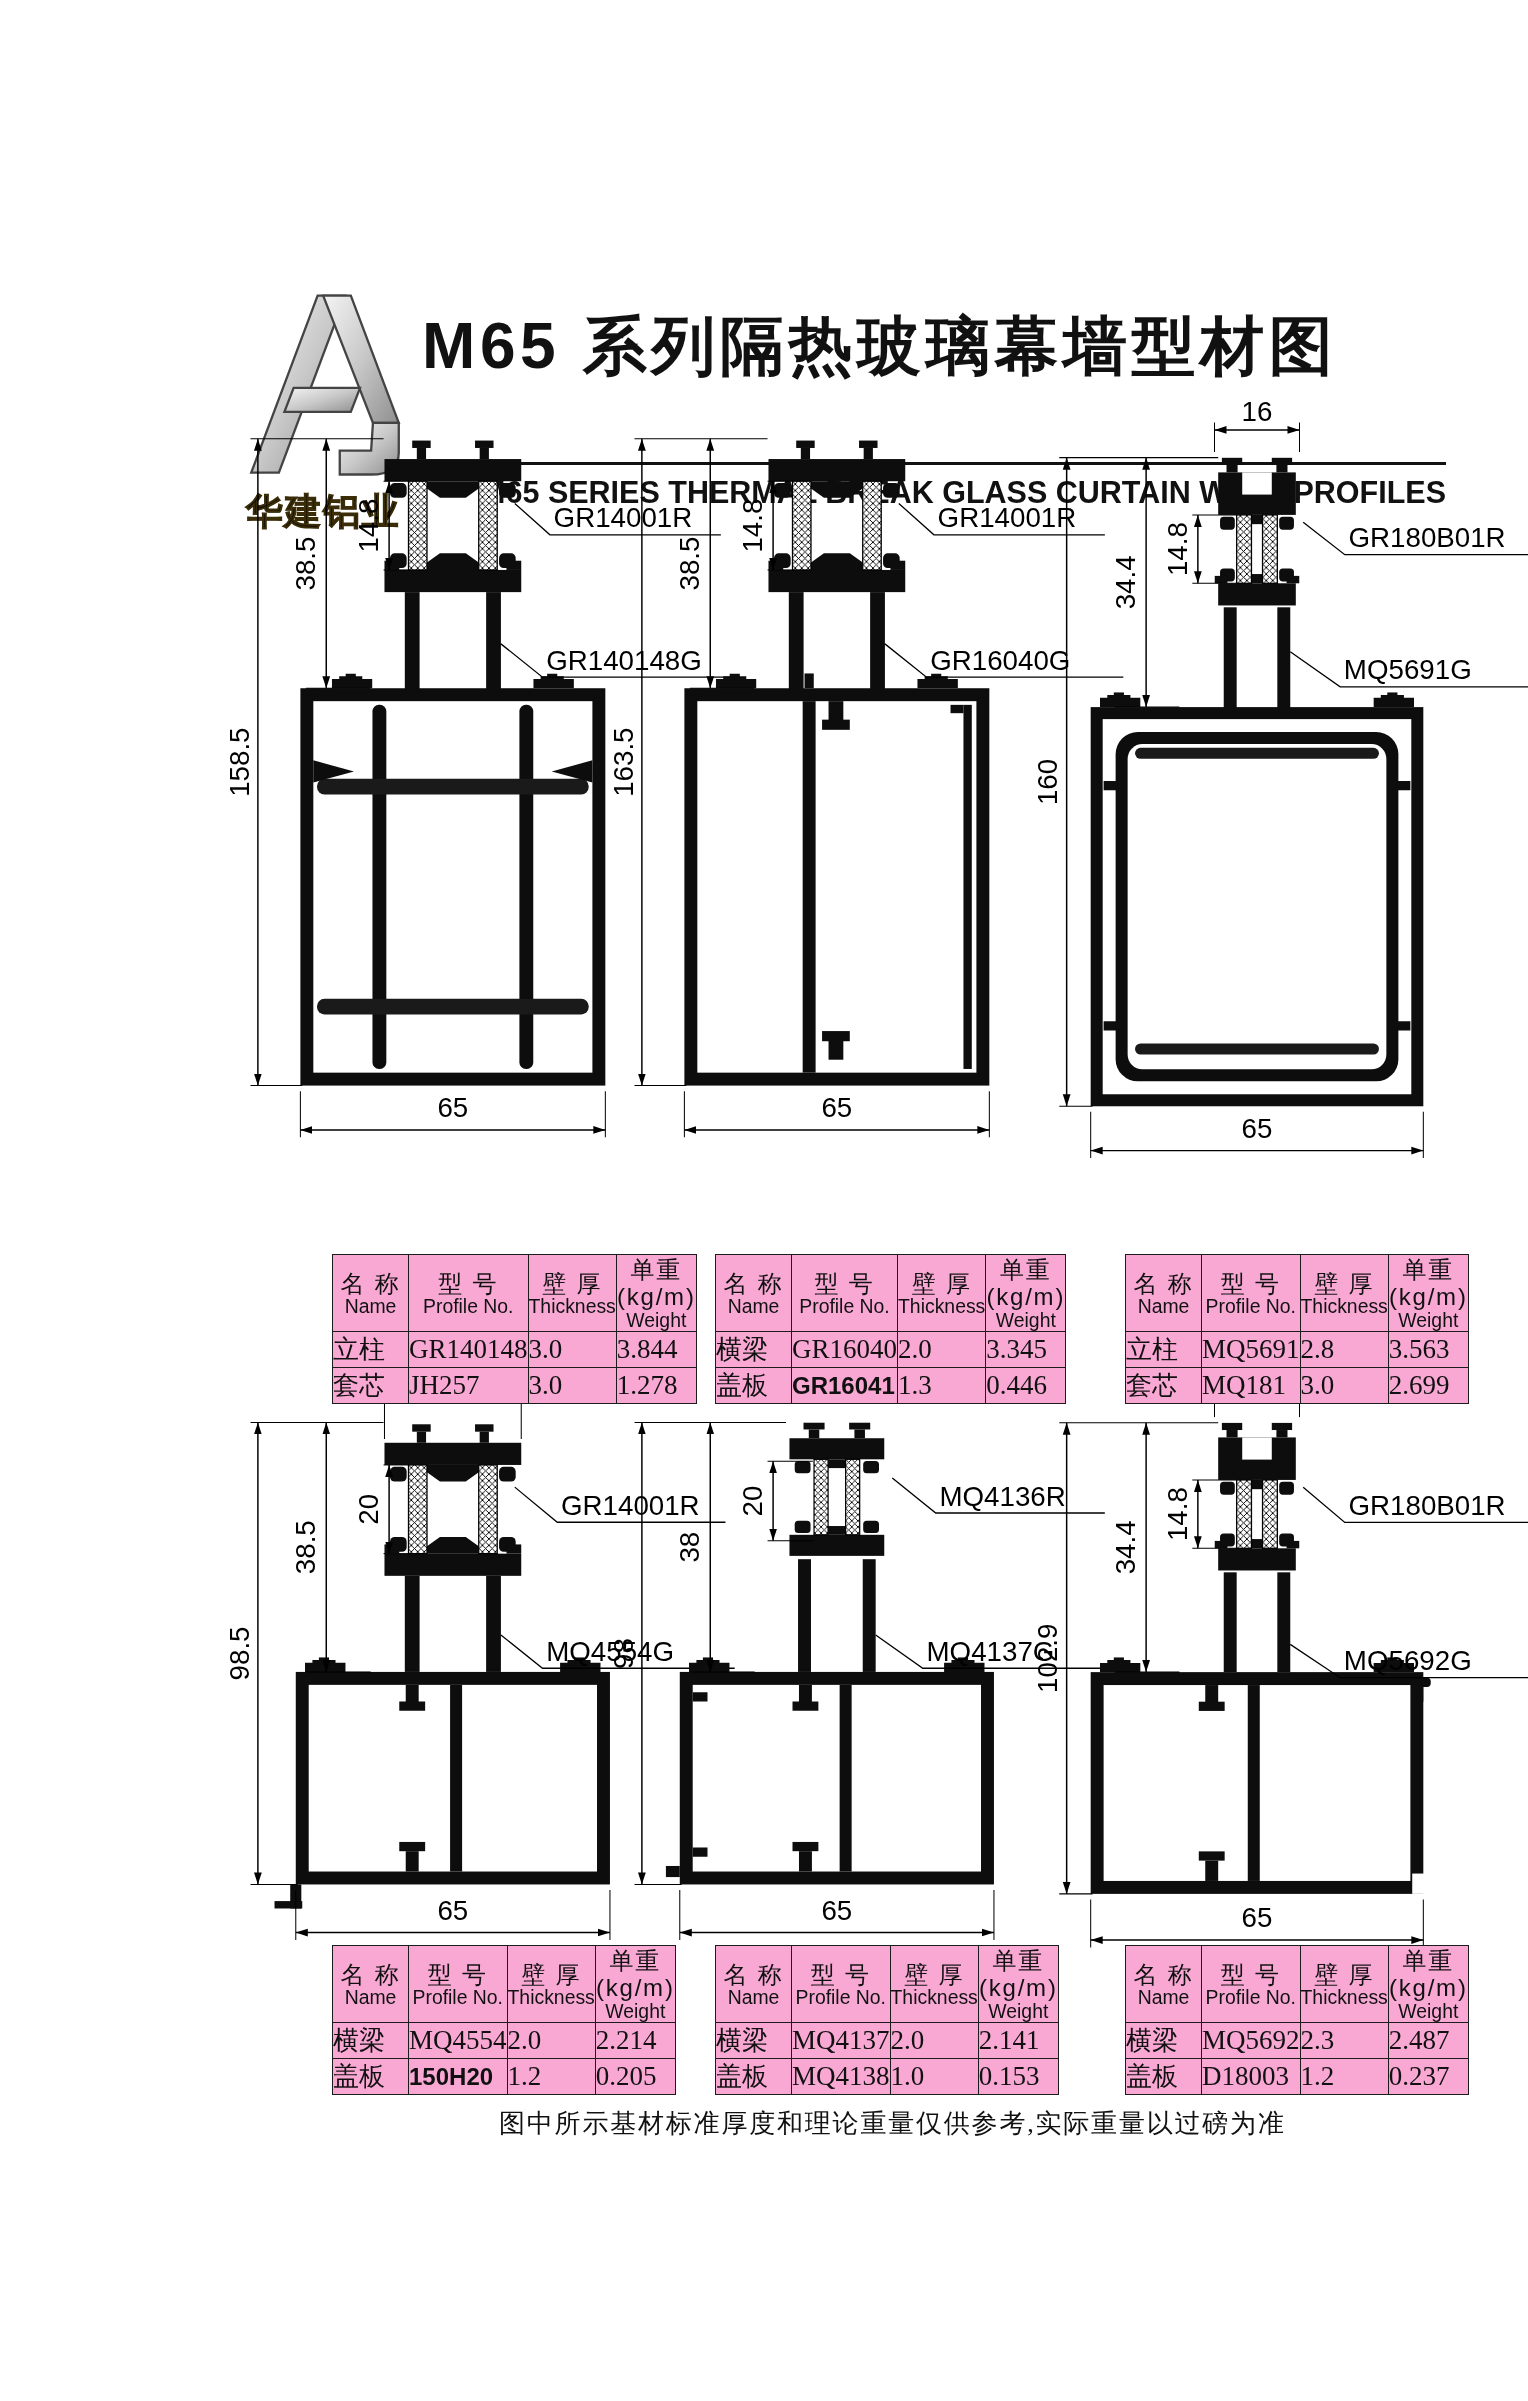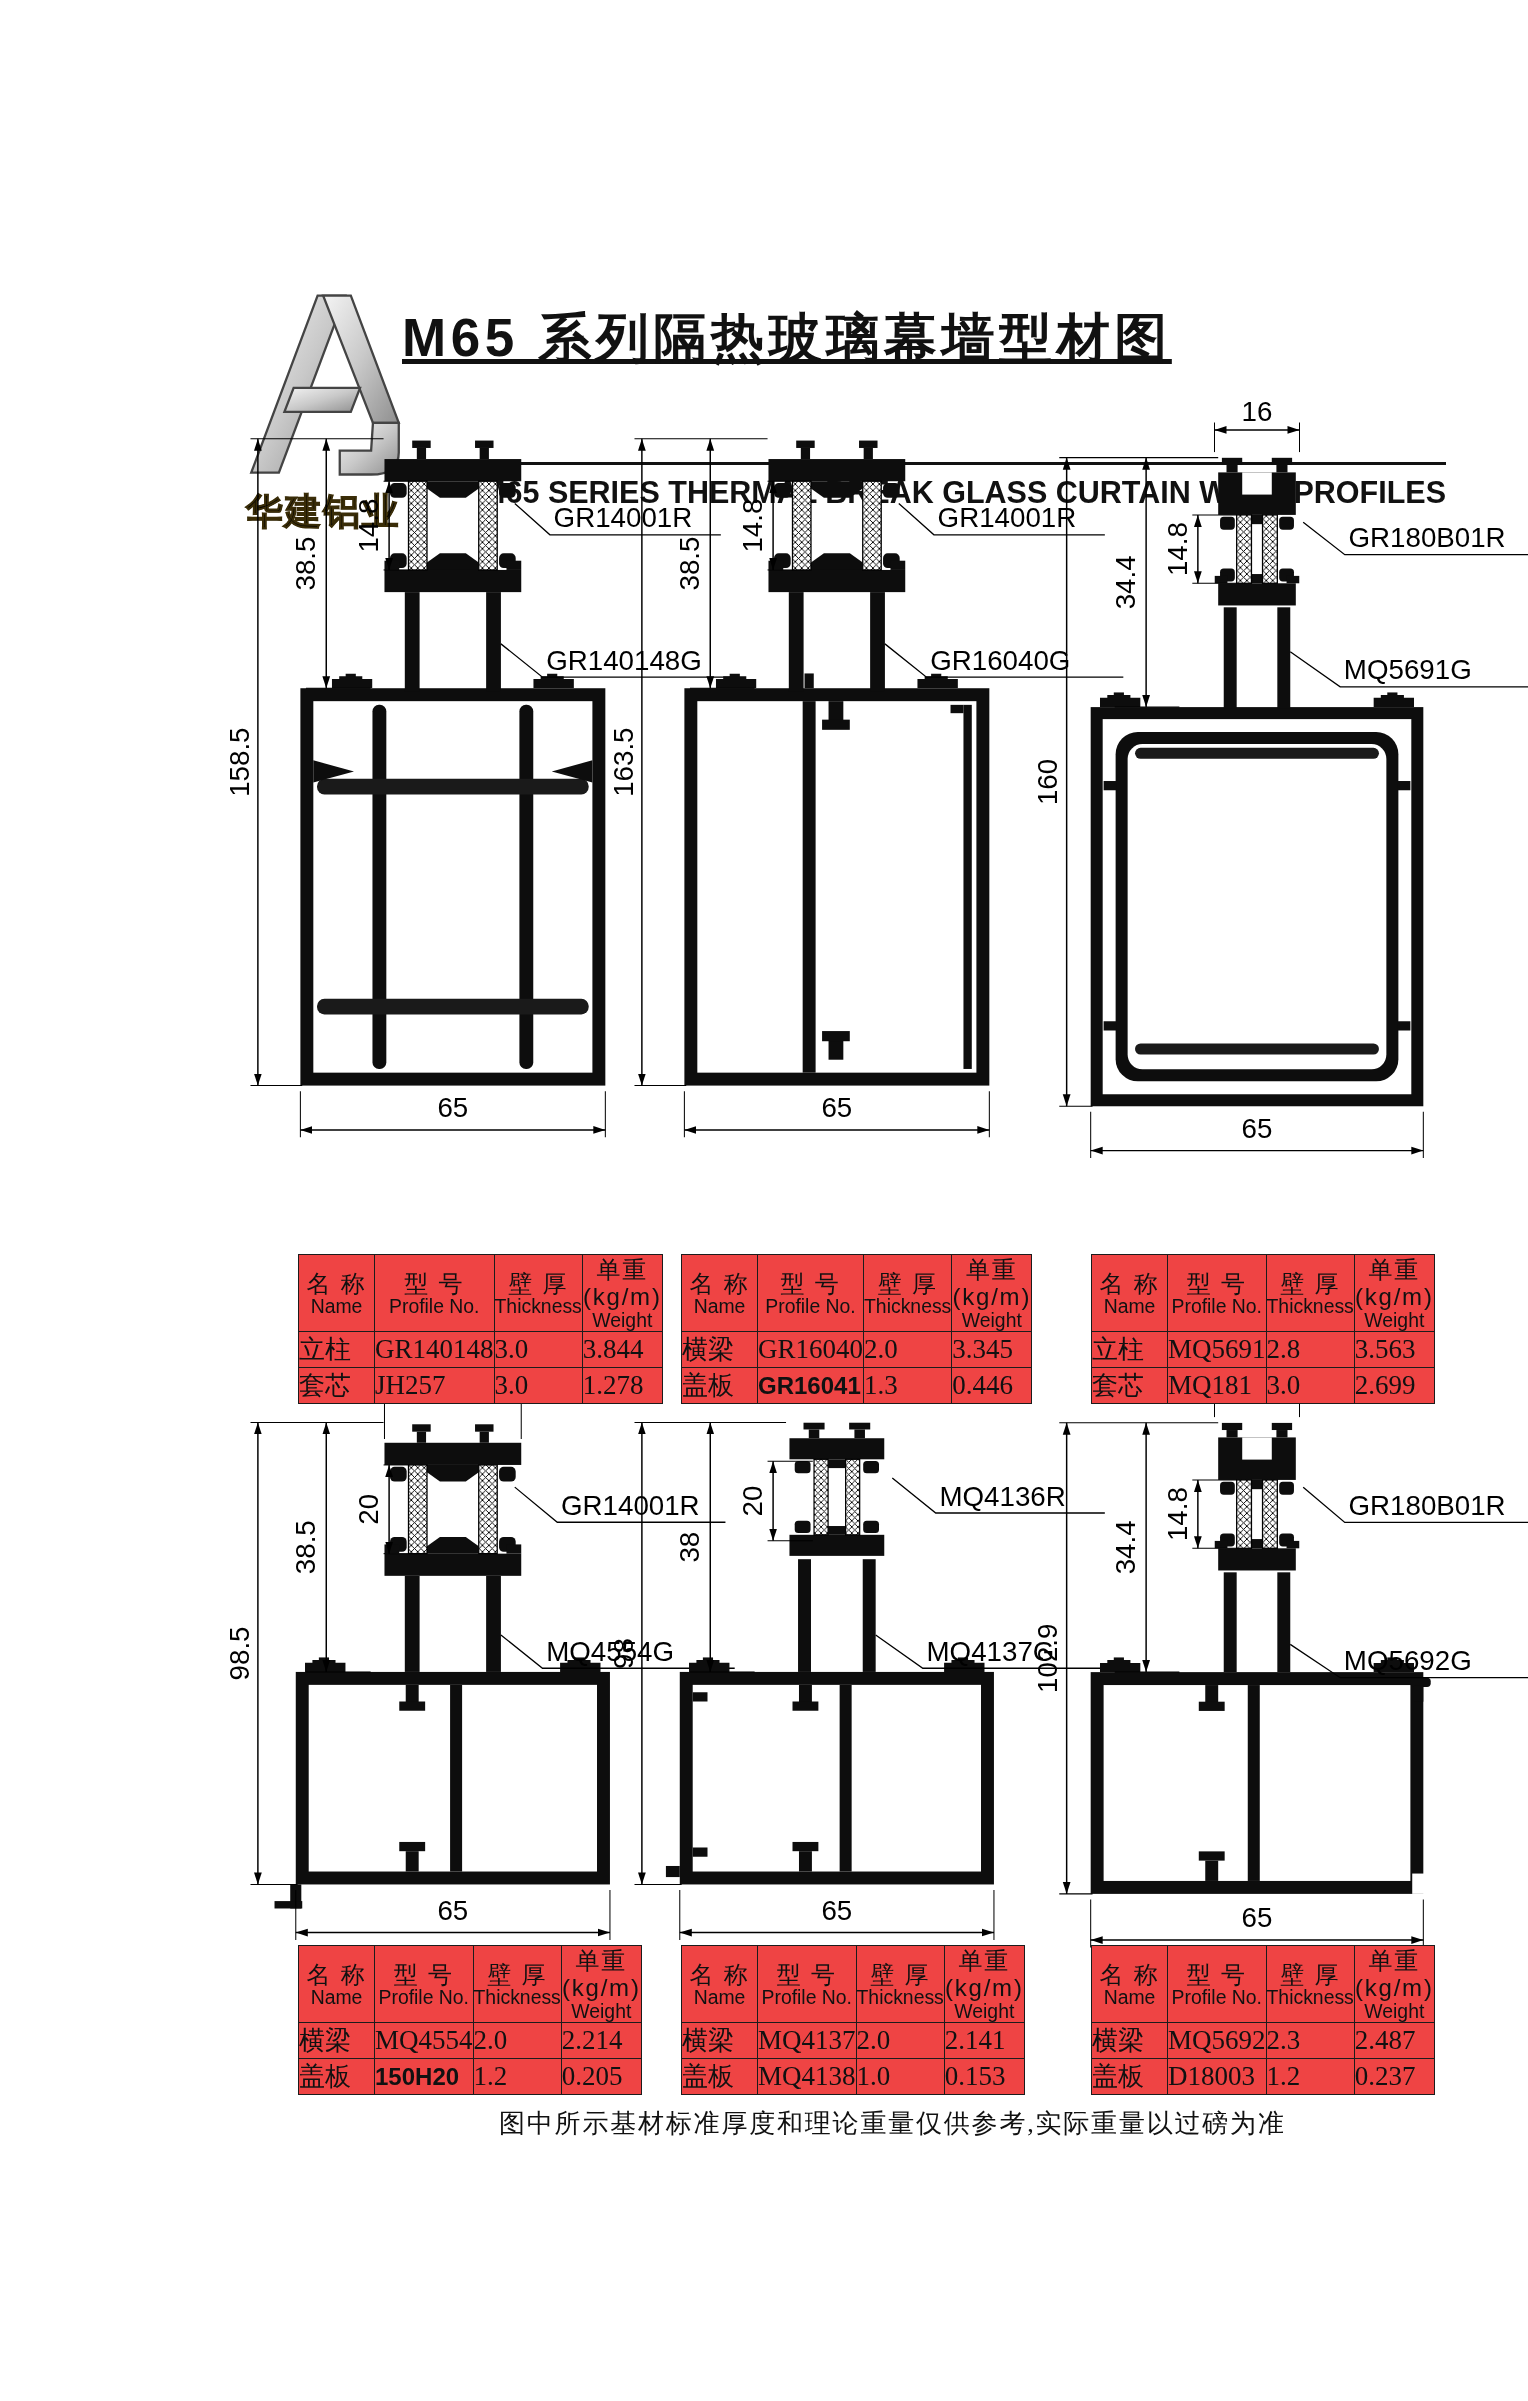--- a/index.html
+++ b/index.html
@@ -1,36 +1,36 @@
 <!DOCTYPE html>
 <html style="font-size:15px"><head>
 <meta charset="utf-8">
 <style>
   html,body{margin:0;padding:0;background:#fff;}
   .page{position:relative;width:1529px;height:2401px;background:#fff;overflow:hidden;
         font-family:"Liberation Sans",sans-serif;color:#111;}
   svg{position:absolute;overflow:visible;}
   
-  .title-cn{position:absolute;left:402px;top:303px;font-size:53px;font-weight:bold;
-            letter-spacing:4.6px;white-space:nowrap;text-decoration:underline;}
+  .title-cn{position:absolute;left:422px;top:303px;font-size:64px;font-weight:bold;
+            letter-spacing:4.6px;white-space:nowrap;}
   .title-rule{position:absolute;left:421px;top:462px;width:1025px;height:2.8px;background:#111;}
   .subtitle{position:absolute;left:421px;top:475px;width:1025px;text-align:right;
             font-size:30.5px;font-weight:bold;letter-spacing:0px;white-space:nowrap;}
   
   .blk{fill:#0d0d0d;}
   .wht{fill:#ffffff;}
   .bar{fill:#1a1a1a;}
   .ext{stroke:#000;stroke-width:1.1;fill:none;}
   .dim{stroke:#000;stroke-width:1.6;fill:none;marker-start:url(#ar);marker-end:url(#ar);}
   .ldr{stroke:#000;stroke-width:1.4;fill:none;}
   text{font-family:"Liberation Sans",sans-serif;fill:#000;}
   .dt{font-size:30px;}
   .lt{font-size:30px;}
   
-  table.spec{position:absolute;border-collapse:collapse;table-layout:fixed;background:#ef4444;}
+  table.spec{position:absolute;border-collapse:collapse;table-layout:fixed;background:#f9a8d4;margin-left:34px;}
   table.spec,table.spec th,table.spec td{border:1.8px solid #1c1c1c;}
   table.spec th{padding:0.9px 0;}
   table.spec td{height:31px;text-align:left;padding:0;}
   .hcn{font-size:24px;font-weight:normal;letter-spacing:1.8px;line-height:1.15;}
   .hen{font-size:19.4px;font-weight:normal;line-height:1.0;}
   td.cn{font-size:26px;}
   td.num,td.pf{font-family:"Liberation Serif",serif;font-size:27px;}
   td.pbold{font-family:"Liberation Sans",sans-serif;font-weight:bold;font-size:24px;}
   
   .footnote{position:absolute;left:499px;top:2106px;width:869px;text-align:left;

